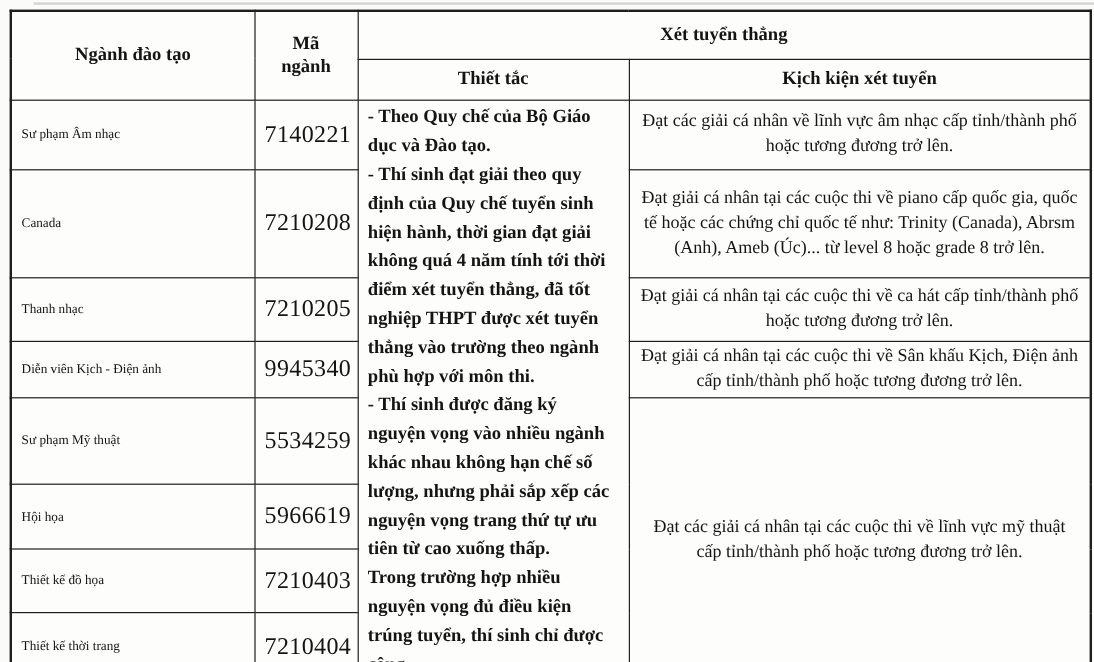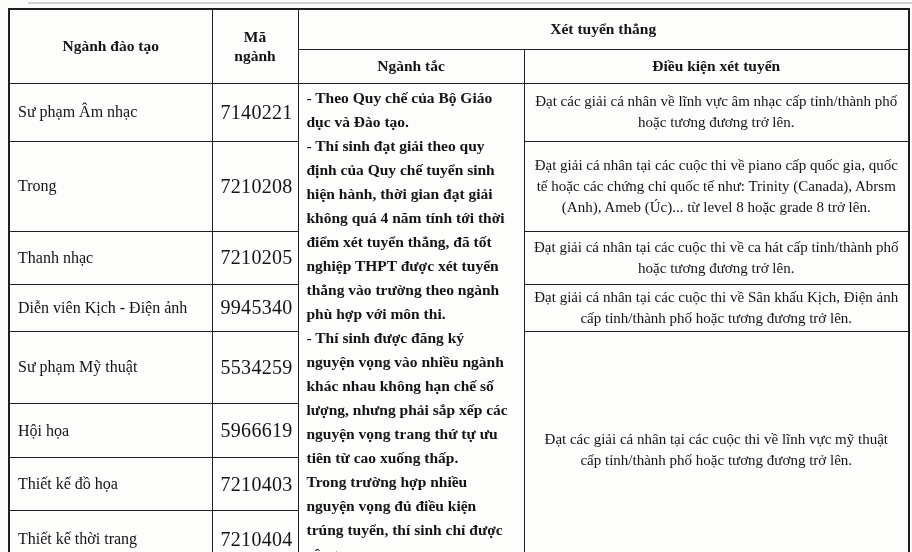--- a/index.html
+++ b/index.html
@@ -41,21 +41,21 @@
   table.adm { border: 2px solid var(--border); }
 
   th.hdr {
     font-weight: bold;
     font-size: 15.5px;
     text-align: center;
   }
   th.hdr-code { white-space: pre-line; line-height: 1.25; margin-top: 37px; }
 
   td.name-cell {
-    font-size: 16px;
+    font-size: 11px;
     text-align: left;
     padding-left: 11px;
     margin-left: 47px;
   }
   td.code-cell {
     font-size: 20px;
     text-align: right;
     letter-spacing: .3px;
   }
   td.principles-cell {
@@ -92,38 +92,38 @@
   </colgroup>
 
   <tbody>
       <tr style="height:40px">
     <th class="hdr" rowspan="2">Ngành đào tạo</th>
     <th class="hdr hdr-code" rowspan="2">Mã
 ngành</th>
     <th class="hdr" colspan="2">Xét tuyển thẳng</th>
   </tr>
   <tr style="height:34px">
-    <th class="hdr">Ngành tắc</th>
-    <th class="hdr">Điều kiện xét tuyển</th>
+    <th class="hdr">Thiết tắc</th>
+    <th class="hdr">Kịch kiện xét tuyển</th>
   </tr>
 
   <tr style="height:58px">
     <td class="name-cell">Sư phạm Âm nhạc</td>
     <td class="code-cell">7140221</td>
     <td class="principles-cell" rowspan="8">
       <p>- Theo Quy chế của Bộ Giáo dục và Đào tạo.</p>
       <p>- Thí sinh đạt giải theo quy định của Quy chế tuyển sinh hiện hành, thời gian đạt giải không quá 4 năm tính tới thời điểm xét tuyển thẳng, đã tốt nghiệp THPT được xét tuyển thẳng vào trường theo ngành phù hợp với môn thi.</p>
       <p>- Thí sinh được đăng ký nguyện vọng vào nhiều ngành khác nhau không hạn chế số lượng, nhưng phải sắp xếp các nguyện vọng trang thứ tự ưu tiên từ cao xuống thấp.</p>
       <p>Trong trường hợp nhiều nguyện vọng đủ điều kiện trúng tuyển, thí sinh chỉ được công</p>
     </td>
     <td class="condition-cell">Đạt các giải cá nhân về lĩnh vực âm nhạc cấp tỉnh/thành phố hoặc tương đương trở lên.</td>
   </tr>
 
   <tr style="height:90px">
-    <td class="name-cell">Trong</td>
+    <td class="name-cell">Canada</td>
     <td class="code-cell">7210208</td>
     <td class="condition-cell">Đạt giải cá nhân tại các cuộc thi về piano cấp quốc gia, quốc tế hoặc các chứng chỉ quốc tế như: Trinity (Canada), Abrsm (Anh), Ameb (Úc)... từ level 8 hoặc grade 8 trở lên.</td>
   </tr>
 
   <tr style="height:53px">
     <td class="name-cell">Thanh nhạc</td>
     <td class="code-cell">7210205</td>
     <td class="condition-cell">Đạt giải cá nhân tại các cuộc thi về ca hát cấp tỉnh/thành phố hoặc tương đương trở lên.</td>
   </tr>
 

